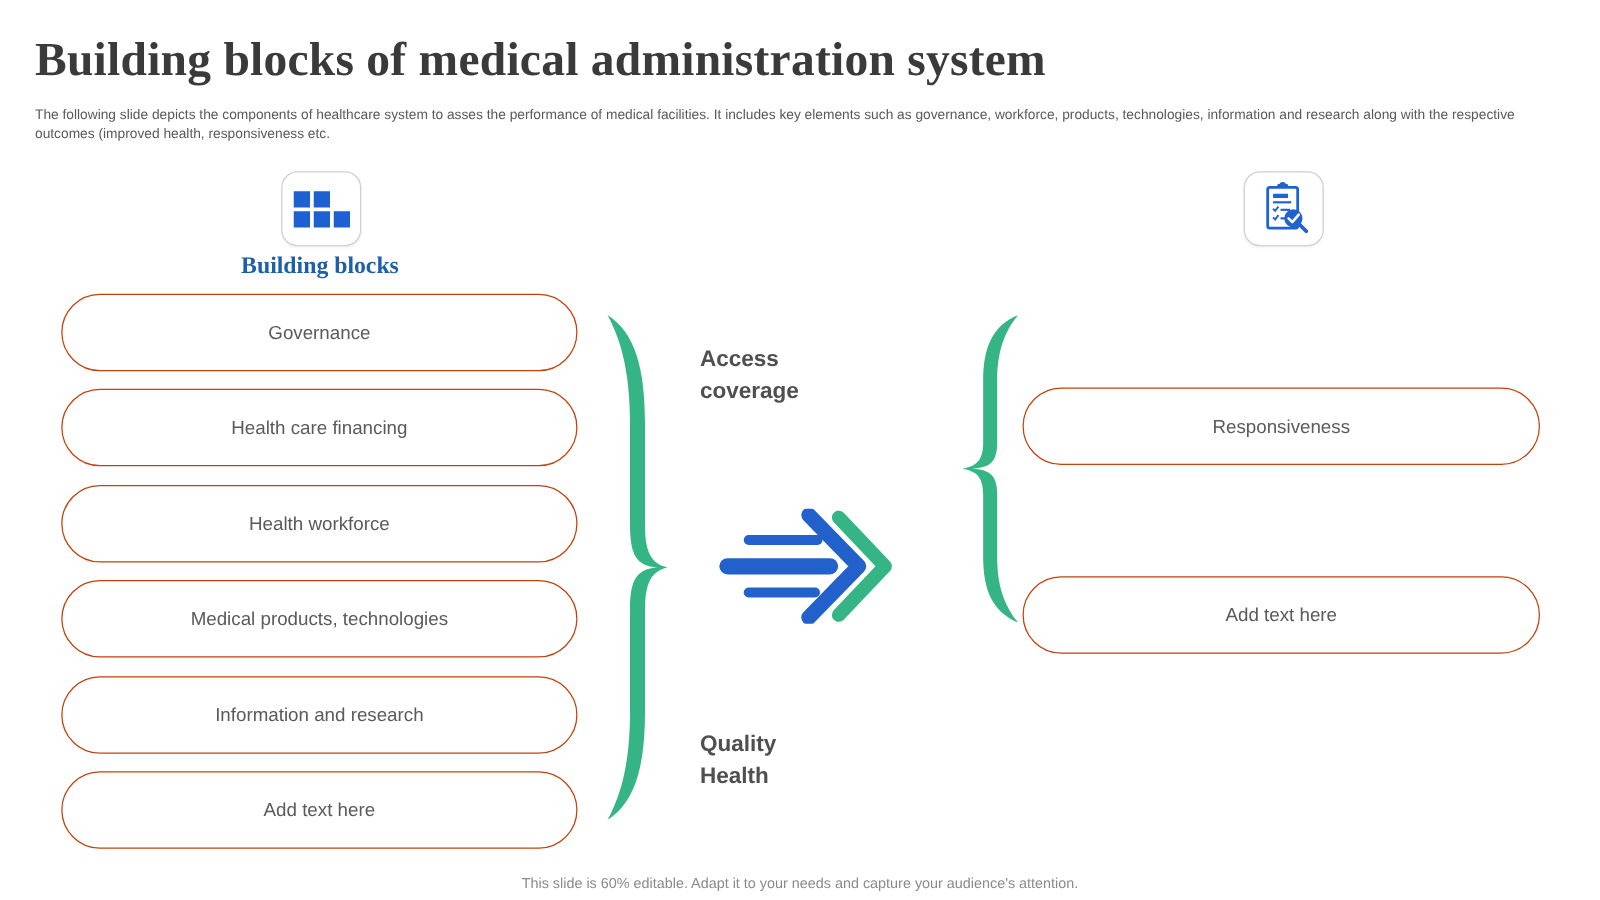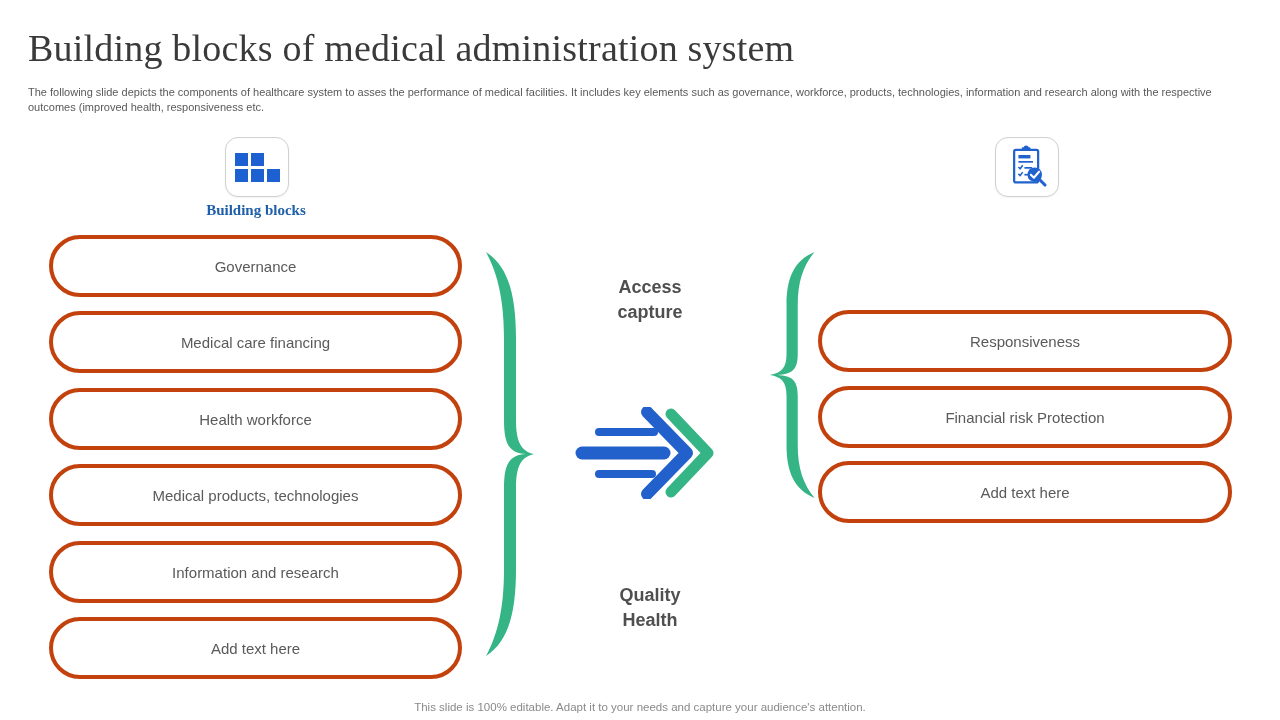--- a/index.html
+++ b/index.html
@@ -5,65 +5,65 @@
   html,body{margin:0;padding:0;}
   body{
     width:1280px;height:720px;background:#ffffff;overflow:hidden;
     font-family:"Liberation Sans", sans-serif;position:relative;
   }
   .slide{position:absolute;inset:0;background:#fff;}
 
   
   .title{
     position:absolute;left:28px;top:26px;width:1100px;
-    font-family:"Liberation Serif", serif;font-size:38px;font-weight:400;
+    font-family:"Liberation Serif", serif;font-size:38px;font-weight:700;
     color:#3a3a3a;letter-spacing:.2px;
   }
   .subtitle{
     position:absolute;left:28px;top:85px;width:1224px;
     font-size:11px;line-height:15px;color:#595959;
   }
 
   
   .icon-card{
     position:absolute;width:62px;height:58px;background:#fff;
     border:1px solid #d0d0d0;border-radius:13px;
     display:flex;align-items:center;justify-content:center;
     box-shadow:0 1px 2px rgba(0,0,0,.05);
   }
   .icon-card.left{left:225px;top:137px;}
   .icon-card.right{left:995px;top:137px;}
   .blocks-grid{position:relative;width:45px;height:29px;}
   .blocks-grid i{position:absolute;width:13px;height:13px;background:#1c60d1;}
   .col-label{
     position:absolute;top:202px;height:24px;
-    font-family:"Liberation Serif", serif;font-weight:700;font-size:15px;
+    font-family:"Liberation Serif", serif;font-weight:700;font-size:19px;
     color:#1e5fa8;text-align:center;
   }
   .col-label.left{left:156px;width:200px;}
   .col-label.right{left:925px;width:200px;}
 
   
   .pill{
-    position:absolute;height:62px;border:4px solid #c2410c;border-radius:32px;
+    position:absolute;height:62px;border:1px solid #c2410c;border-radius:32px;
     background:#fff;display:flex;align-items:center;justify-content:center;
     font-size:15px;color:#5a5a5a;box-sizing:border-box;
   }
   .pill.l{left:49px;width:413px;}
   .pill.r{left:818px;width:414px;}
 
   
   .brace{position:absolute;}
   .brace svg{display:block;width:100%;height:100%;}
   .brace.left{left:478px;top:252px;width:60px;height:404px;}
   .brace.right{left:766px;top:252px;width:56px;height:246px;transform:scaleX(-1);}
 
   
   .center-label{
-    position:absolute;left:560px;width:180px;text-align:center;
+    position:absolute;left:560px;width:180px;text-align:left;
     font-size:18px;font-weight:700;color:#4f4f4f;line-height:25px;
   }
   .center-label.top{top:275px;}
   .center-label.bottom{top:583px;}
   .arrow-wrap{position:absolute;left:574px;top:407px;width:152px;height:92px;}
 
   
   .footer{
     position:absolute;left:0;top:701px;width:1280px;text-align:center;
     font-size:11.5px;color:#8a8a8a;
@@ -99,28 +99,27 @@
       <rect x="25" y="28" width="9" height="2" fill="#2062CE"></rect>
       <polyline points="18,36 20,38 23,34" fill="none" stroke="#2062CE" stroke-width="1.8"></polyline>
       <rect x="25" y="36" width="7" height="2" fill="#2062CE"></rect>
       <line x1="42" y1="42" x2="49" y2="49" stroke="#2062CE" stroke-width="3.6" stroke-linecap="round"></line>
       <circle cx="37" cy="37" r="8.5" fill="#2062CE"></circle>
       <polyline points="32.5,37 36,40.5 42,33.5" fill="none" stroke="#ffffff" stroke-width="2.4" stroke-linecap="round" stroke-linejoin="round"></polyline>
     </svg>
   </div>
 
   <div class="pill l" style="top:235px">Governance</div>
-  <div class="pill l" style="top:311px">Medical care financing</div>
+  <div class="pill l" style="top:311px">Health care financing</div>
   <div class="pill l" style="top:388px">Health workforce</div>
   <div class="pill l" style="top:464px">Medical products, technologies</div>
   <div class="pill l" style="top:541px">Information and research</div>
   <div class="pill l" style="top:617px">Add text here</div>
 
   <div class="pill r" style="top:310px">Responsiveness</div>
-  <div class="pill r" style="top:386px">Financial risk Protection</div>
   <div class="pill r" style="top:461px">Add text here</div>
 
   <div class="brace left">
     <svg viewBox="0 0 60 400" preserveAspectRatio="none">
       <path fill="#35B586" d="M 8,0 C 30,14 38,42 38,86 L 38,166 C 38,188 43,197 56,200
         C 43,203 38,212 38,234 L 38,314 C 38,358 30,386 8,400
         C 20,378 26,352 26,314 L 26,234 C 26,210 31,201 48,200
         C 31,199 26,190 26,166 L 26,86 C 26,48 20,22 8,0 Z"></path>
     </svg>
   </div>
@@ -128,32 +127,32 @@
     <svg viewBox="0 0 60 400" preserveAspectRatio="none">
       <path fill="#35B586" d="M 8,0 C 30,14 38,42 38,86 L 38,166 C 38,188 43,197 56,200
         C 43,203 38,212 38,234 L 38,314 C 38,358 30,386 8,400
         C 20,378 26,352 26,314 L 26,234 C 26,210 31,201 48,200
         C 31,199 26,190 26,166 L 26,86 C 26,48 20,22 8,0 Z"></path>
     </svg>
   </div>
 
   <div class="center-label top">
     <span>Access</span><br>
-    <span>capture</span>
+    <span>coverage</span>
   </div>
   <div class="center-label bottom">
     <span>Quality</span><br>
     <span>Health</span>
   </div>
 
   <div class="arrow-wrap">
     <svg width="152" height="92" viewBox="0 0 152 92">
       <polyline points="97,7 134,46 97,85" fill="none" stroke="#35B586" stroke-width="11" stroke-linecap="round" stroke-linejoin="round"></polyline>
       <polyline points="73,5 113,46 73,87" fill="none" stroke="#2261CB" stroke-width="12" stroke-linecap="round" stroke-linejoin="round"></polyline>
       <line x1="8" y1="46" x2="90" y2="46" stroke="#2261CB" stroke-width="13" stroke-linecap="round"></line>
       <line x1="25" y1="25" x2="80" y2="25" stroke="#2261CB" stroke-width="8" stroke-linecap="round"></line>
       <line x1="25" y1="67" x2="78" y2="67" stroke="#2261CB" stroke-width="8" stroke-linecap="round"></line>
     </svg>
   </div>
 
-  <div class="footer">This slide is 100% editable. Adapt it to your needs and capture your audience's attention.</div>
+  <div class="footer">This slide is 60% editable. Adapt it to your needs and capture your audience's attention.</div>
 
 </div>
 
 </body></html>

